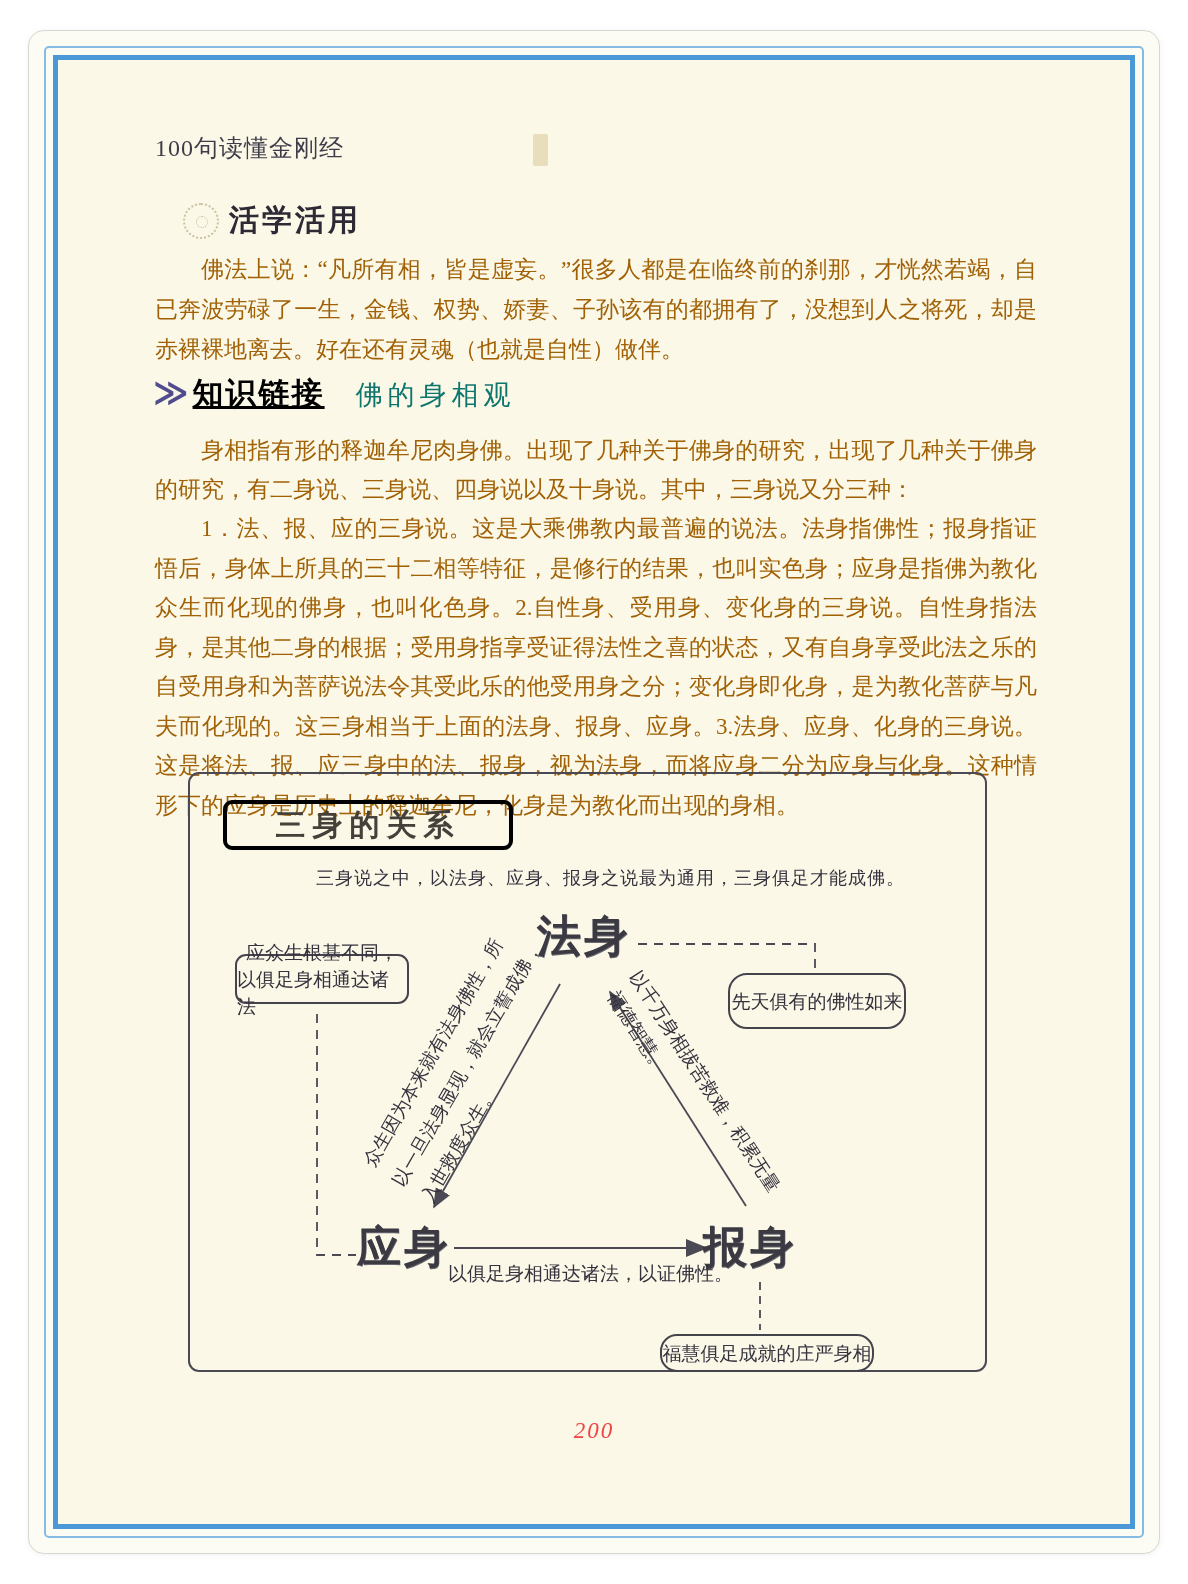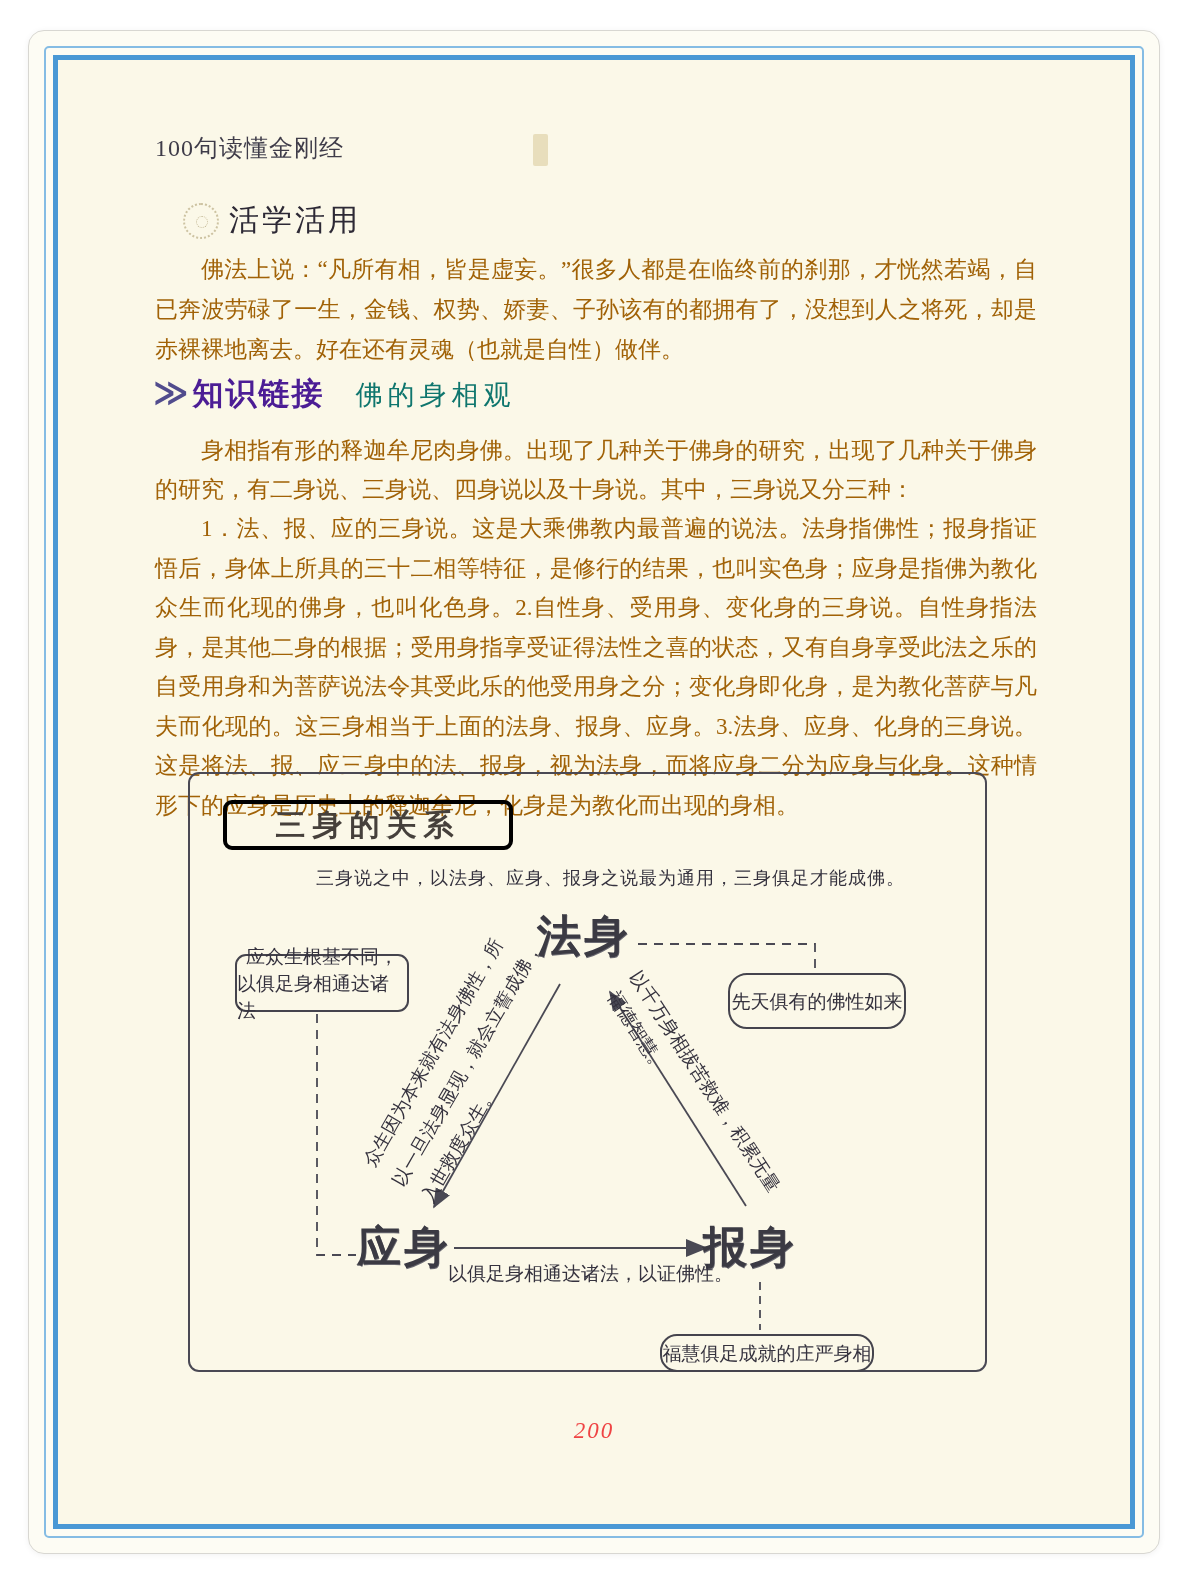--- a/index.html
+++ b/index.html
@@ -18,54 +18,54 @@
 
   .running-head { position:absolute; left:155px; top:132px; font-size:24px; color:#3f3c49; letter-spacing:1px; }
   .seal { position:absolute; left:533px; top:134px; width:15px; height:32px;
           background:#d9c897; opacity:.55; border-radius:2px; }
 
   .practice-head { position:absolute; left:183px; top:200px; display:flex; align-items:center; }
   .dot-circle { width:36px; height:36px; border:2px dotted #cdc3a2; border-radius:50%;
                 position:relative; margin-right:10px; }
   .dot-circle::after { content:""; position:absolute; left:11px; top:11px; width:10px; height:10px;
                 border:1.5px dotted #c4b996; border-radius:50%; }
-  .practice-title { font-family:"Liberation Sans","DejaVu Sans",sans-serif; font-weight:normal;
+  .practice-title { font-family:"Liberation Sans","DejaVu Sans",sans-serif; font-weight:bold;
                     font-size:30px; color:#2d2935; letter-spacing:3px; }
 
   .para { position:absolute; left:155px; width:882px; font-size:23px; line-height:40px;
           color:#a16207; text-align:justify; text-indent:2em; }
   .para1 { top:250px; }
   .para2 { top:431px; line-height:39px; }
   .para3 { top:509px; line-height:39.5px; }
 
   .knowledge-head { position:absolute; left:153px; top:372px; display:flex; align-items:baseline; }
   .k-marker { font-family:"Liberation Sans","DejaVu Sans",sans-serif; font-weight:bold;
               font-size:34px; color:#514c8d; margin-right:4px; }
   .k-title { font-family:"Liberation Sans","DejaVu Sans",sans-serif; font-weight:bold;
-             font-size:31px; color:#4c1d95; letter-spacing:2px; }
+             font-size:31px; color:#000000; letter-spacing:2px;text-decoration:underline; }
   .k-subtitle { font-family:"Liberation Sans","DejaVu Sans",sans-serif; font-size:27px;
                 color:#0f766e; letter-spacing:5px; margin-left:31px; }
 
   .diagram { position:absolute; left:188px; top:772px; width:799px; height:600px;
              border:2px solid #4a4954; border-radius:11px; }
   .d-badge { position:absolute; left:33px; top:26px; width:290px; height:50px;
              border:4px solid #000000; border-radius:9px; display:flex; align-items:center; justify-content:center;
              font-family:"Liberation Sans","DejaVu Sans",sans-serif; font-weight:bold;
              font-size:30px; color:#46403b; letter-spacing:7px; }
   .d-subtitle { position:absolute; left:78px; top:92px; font-family:"Liberation Sans","DejaVu Sans",sans-serif;
                 font-size:18px; color:#35323e; letter-spacing:1px;margin-left:48px; }
   .node { position:absolute; font-family:"Liberation Sans","DejaVu Sans",sans-serif; font-weight:bold;
           color:#3b3a43; letter-spacing:3px; text-shadow:0.5px 0.5px 0 #6b6a72; }
   .node-top   { left:347px; top:133px; font-size:44px; }
   .node-bl    { left:167px; top:444px; font-size:44px; }
   .node-br    { left:513px; top:444px; font-size:44px; }
 
   .callout { position:absolute; border:2px solid #45444d; display:flex; flex-direction:column;
              align-items:center; justify-content:center; font-size:19px; color:#35323e; line-height:27px; }
-  .callout-left   { left:45px;  top:180px; width:174px; height:58px; border-radius:11px; }
+  .callout-left   { left:45px;  top:180px; width:174px; height:50px; border-radius:11px; }
   .callout-right  { left:538px; top:199px; width:178px; height:56px; border-radius:19px; }
   .callout-bottom { left:470px; top:560px; width:214px; height:38px; border-radius:17px; }
 
   .edge-label { position:absolute; white-space:nowrap; font-family:"Liberation Sans","DejaVu Sans",sans-serif;
                 font-size:18.5px; color:#35323e; }
   .rot-left  { transform-origin:0 50%; transform:rotate(-60deg); }
   .el-l1 { left:178px; top:378px; }
   .el-l2 { left:207px; top:398px; }
   .el-l3 { left:236px; top:414px; }
   .rot-right { transform-origin:0 0; transform:rotate(57deg); }

